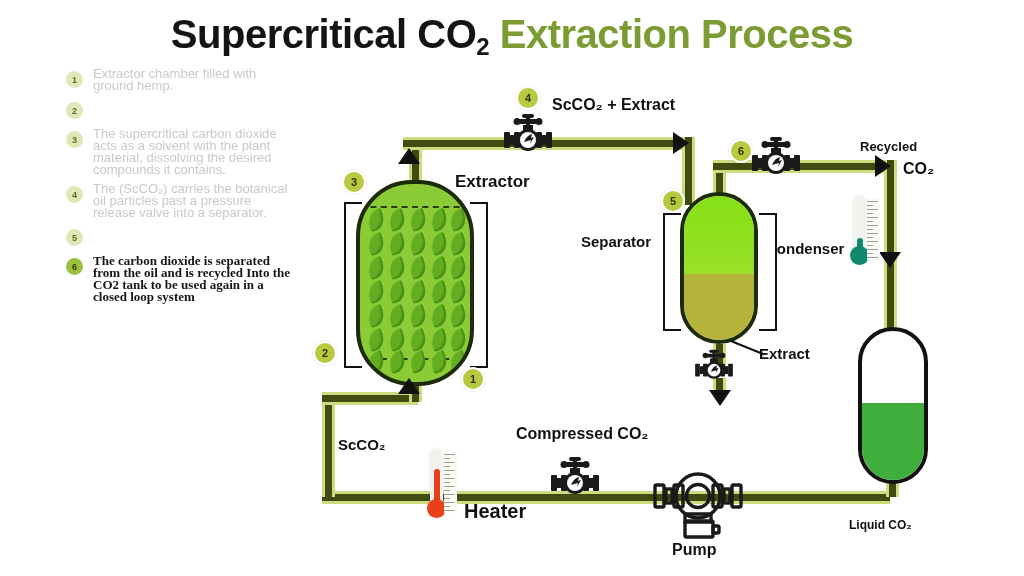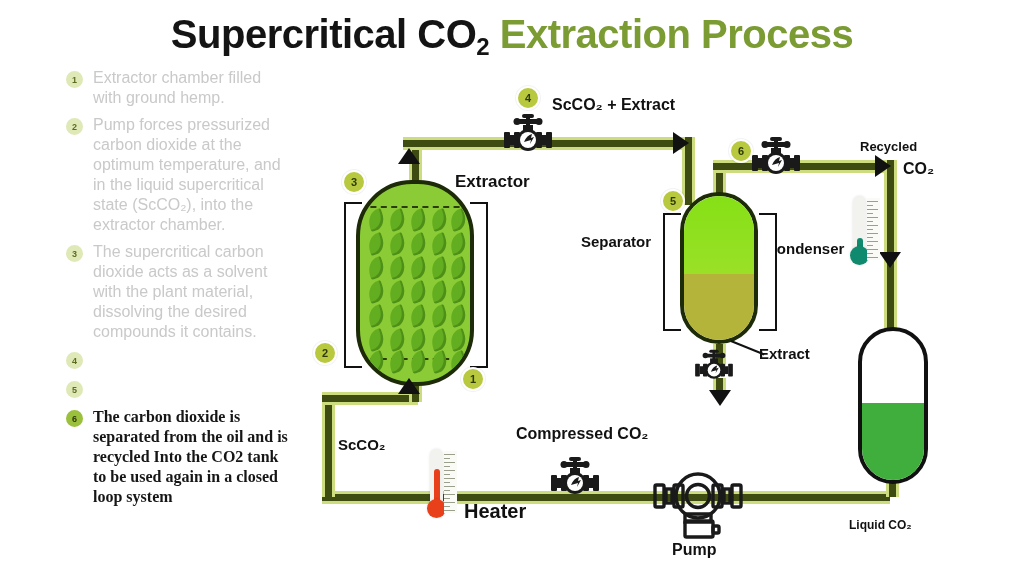--- a/index.html
+++ b/index.html
@@ -25,21 +25,21 @@
   }
   .step{display:flex;align-items:flex-start;margin-bottom:7px;}
   .step-badge{
     flex:0 0 auto;width:21px;height:21px;border-radius:50%;
     border:2px solid #ffffff;box-sizing:border-box;
     display:flex;align-items:center;justify-content:center;
     font-size:9px;font-weight:bold;color:#5d6b1f;
     background:#dfe9b8;margin-right:8px;margin-top:1px;
   }
   .step-text{
-    font-size:16px;line-height:20px;color:#c9c9c9;font-weight:normal;
+    font-size:13px;line-height:12px;color:#c9c9c9;font-weight:normal;
   }
   .step.active .step-badge{background:#9bc13c;color:#2f3a0c;border-color:#ffffff;}
   .step.active .step-text{color:#161616;font-weight:bold;font-family:Liberation Serif, serif;}
 
   
   .lbl{
     position:absolute;font-weight:bold;color:#111111;white-space:nowrap;
   }
   .badge{
     position:absolute;width:24px;height:24px;border-radius:50%;
@@ -126,28 +126,28 @@
 
   <div id="title"><span>Supercritical CO</span><sub>2</sub> <span class="green">Extraction Process</span></div>
 
   <div id="steps">
     <div class="step">
       <div class="step-badge">1</div>
       <div class="step-text">Extractor chamber filled with ground hemp.</div>
     </div>
     <div class="step">
       <div class="step-badge">2</div>
-      <div class="step-text">Pump forces pressurized carbon dioxide at the optimum temperature, and in the liquid supercritical state (ScCO₂), into the extractor chamber.</div>
     </div>
     <div class="step">
       <div class="step-badge">3</div>
       <div class="step-text">The supercritical carbon dioxide acts as a solvent with the plant material, dissolving the desired compounds it contains.</div>
     </div>
     <div class="step">
       <div class="step-badge">4</div>
+      <div class="step-text">The (ScCO₂) carries the botanical oil particles past a pressure release valve into a separator.</div>
     </div>
     <div class="step">
       <div class="step-badge">5</div>
     </div>
     <div class="step active">
       <div class="step-badge">6</div>
       <div class="step-text">The carbon dioxide is separated from the oil and is recycled  Into the CO2 tank to be used again in a closed loop system</div>
     </div>
   </div>
 

